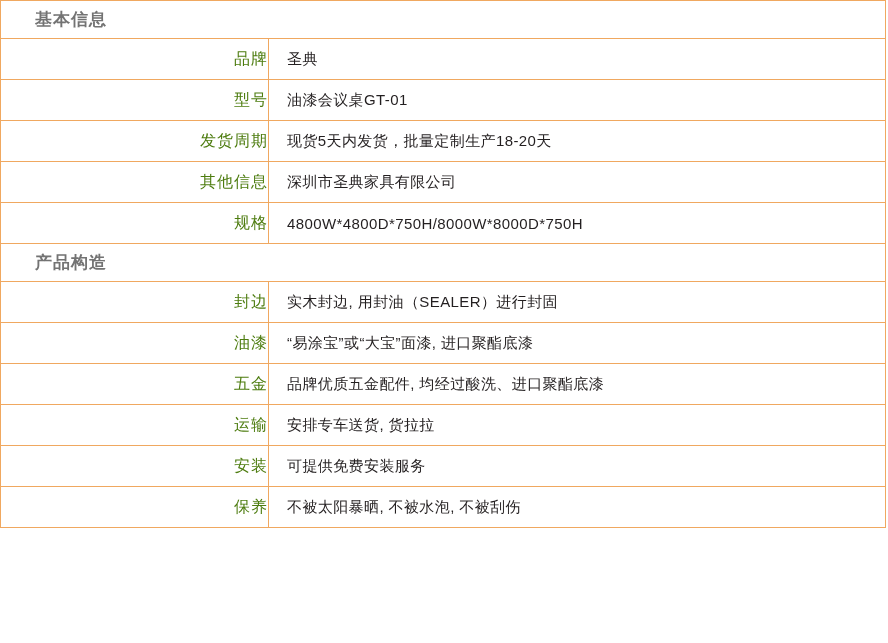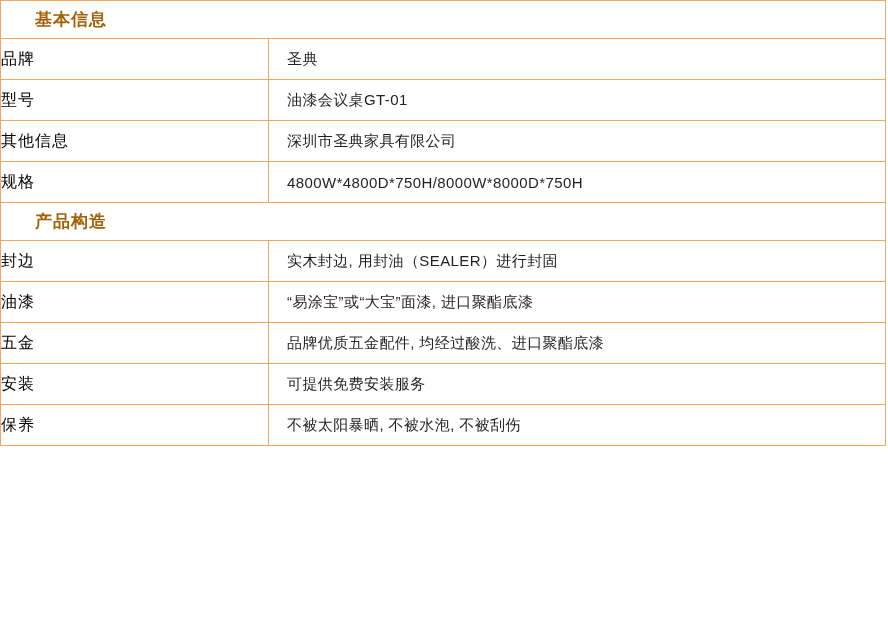--- a/index.html
+++ b/index.html
@@ -22,28 +22,28 @@
     border: 1px solid #f0a860;
     padding: 0;
     vertical-align: middle;
   }
   .section-cell {
     height: 37px;
     font-size: 17px;
     font-weight: bold;
     padding-left: 34px !important;
     letter-spacing: 1px;
-    color: #a16207;
+    color: #737373;
   }
   .label-cell {
     width: 268px;
     height: 40px;
-    text-align: left;
+    text-align: right;
     font-size: 16px;
-    color: #000000;
+    color: #4d7c0f;
     letter-spacing: 1px;
   }
   .value-cell {
     height: 40px;
     padding-left: 18px !important;
     font-size: 15px;
     color: #231f20;
     letter-spacing: 0.4px;
   }
   .row-basic .label-cell, .row-basic .value-cell { height: 40px; }
@@ -63,20 +63,24 @@
     </tr>
     <tr class="row-basic">
       <td class="label-cell">品牌</td>
       <td class="value-cell">圣典</td>
     </tr>
     <tr class="row-basic">
       <td class="label-cell">型号</td>
       <td class="value-cell">油漆会议桌GT-01</td>
     </tr>
     <tr class="row-basic">
+      <td class="label-cell">发货周期</td>
+      <td class="value-cell">现货5天内发货，批量定制生产18-20天</td>
+    </tr>
+    <tr class="row-basic">
       <td class="label-cell">其他信息</td>
       <td class="value-cell">深圳市圣典家具有限公司</td>
     </tr>
     <tr class="row-basic">
       <td class="label-cell">规格</td>
       <td class="value-cell">4800W*4800D*750H/8000W*8000D*750H</td>
     </tr>
 
     <tr>
       <td class="section-cell" colspan="2">产品构造</td>
@@ -88,20 +92,24 @@
     <tr>
       <td class="label-cell">油漆</td>
       <td class="value-cell">“易涂宝”或“大宝”面漆, 进口聚酯底漆</td>
     </tr>
     <tr>
       <td class="label-cell">五金</td>
       <td class="value-cell">品牌优质五金配件, 均经过酸洗、进口聚酯底漆</td>
     </tr>
 
     <tr>
+      <td class="label-cell">运输</td>
+      <td class="value-cell">安排专车送货, 货拉拉</td>
+    </tr>
+    <tr>
       <td class="label-cell">安装</td>
       <td class="value-cell">可提供免费安装服务</td>
     </tr>
     <tr>
       <td class="label-cell">保养</td>
       <td class="value-cell">不被太阳暴晒, 不被水泡, 不被刮伤</td>
     </tr>
 
   </tbody>
 </table>

